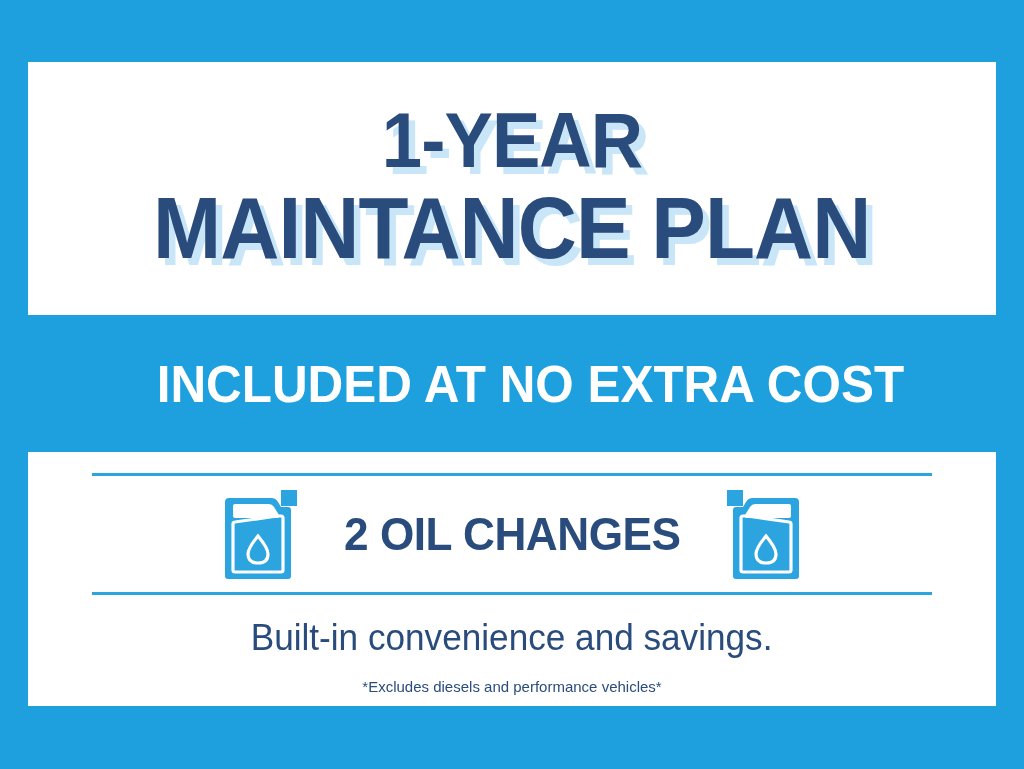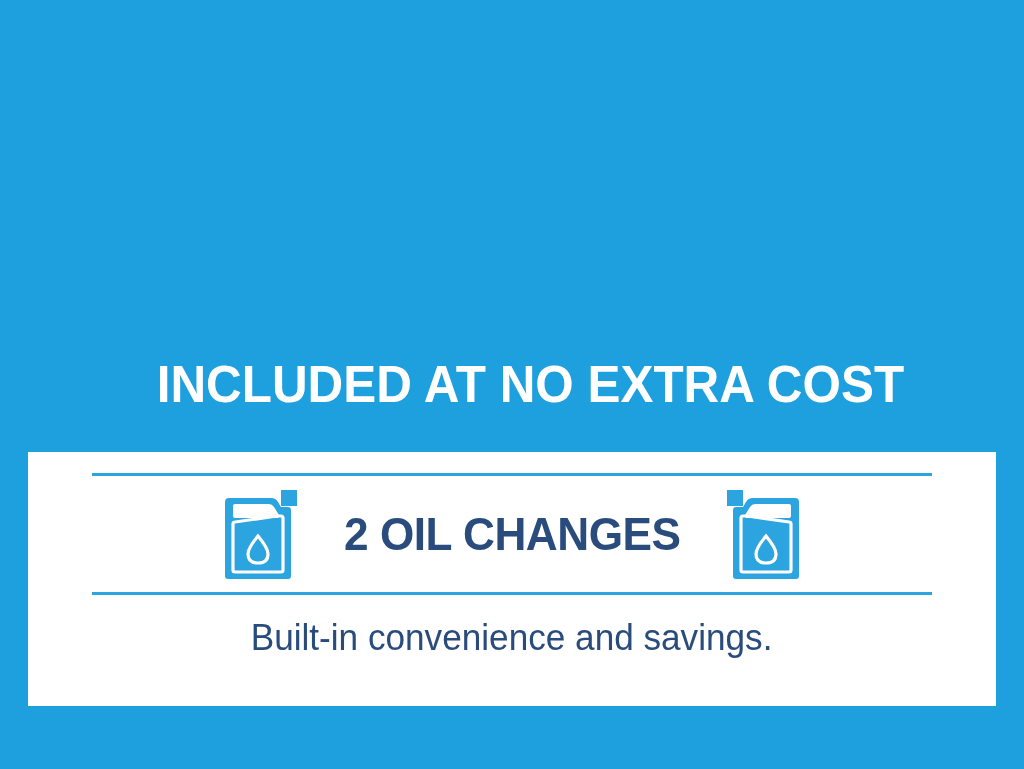--- a/index.html
+++ b/index.html
@@ -133,20 +133,24 @@
     white-space:nowrap;
     margin-top:19px;
     font-family:"Liberation Sans Narrow", "Liberation Sans", sans-serif;
   }
 </style>
 </head>
 <body>
 
 <div id="poster">
 
+  <div class="headline-panel">
+    <div class="headline headline-line1">1-YEAR</div>
+    <div class="headline headline-line2">MAINTANCE PLAN</div>
+  </div>
 
   <div class="subtitle-band">
     <div class="subtitle">INCLUDED AT NO EXTRA COST</div>
   </div>
 
   <div class="offer-panel">
 
     <div class="rule rule-top"></div>
 
     <div class="offer-row">
@@ -179,16 +183,17 @@
                  Q62 28 60 28 L56 28 L14 34 Q12 34 12 36 Z" fill="none" stroke="#FFFFFF" stroke-width="3.2" stroke-linejoin="round"></path>
         <path d="M37 48 Q47 60 47 66 Q47 75 37 75 Q27 75 27 66 Q27 60 37 48 Z" fill="none" stroke="#FFFFFF" stroke-width="3.2"></path>
       </svg>
 
     </div>
 
     <div class="rule rule-bottom"></div>
 
     <div class="tagline">Built-in convenience and savings.</div>
 
+    <div class="disclaimer">*Excludes diesels and performance vehicles*</div>
 
   </div>
 
 </div>
 
 </body></html>

